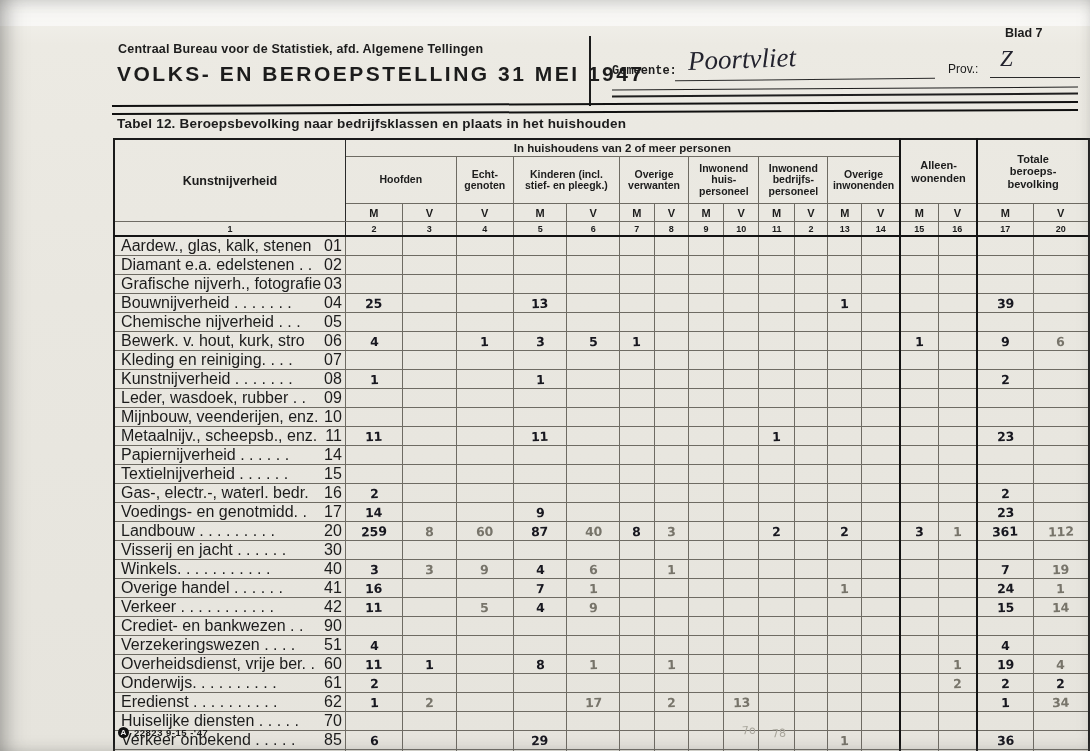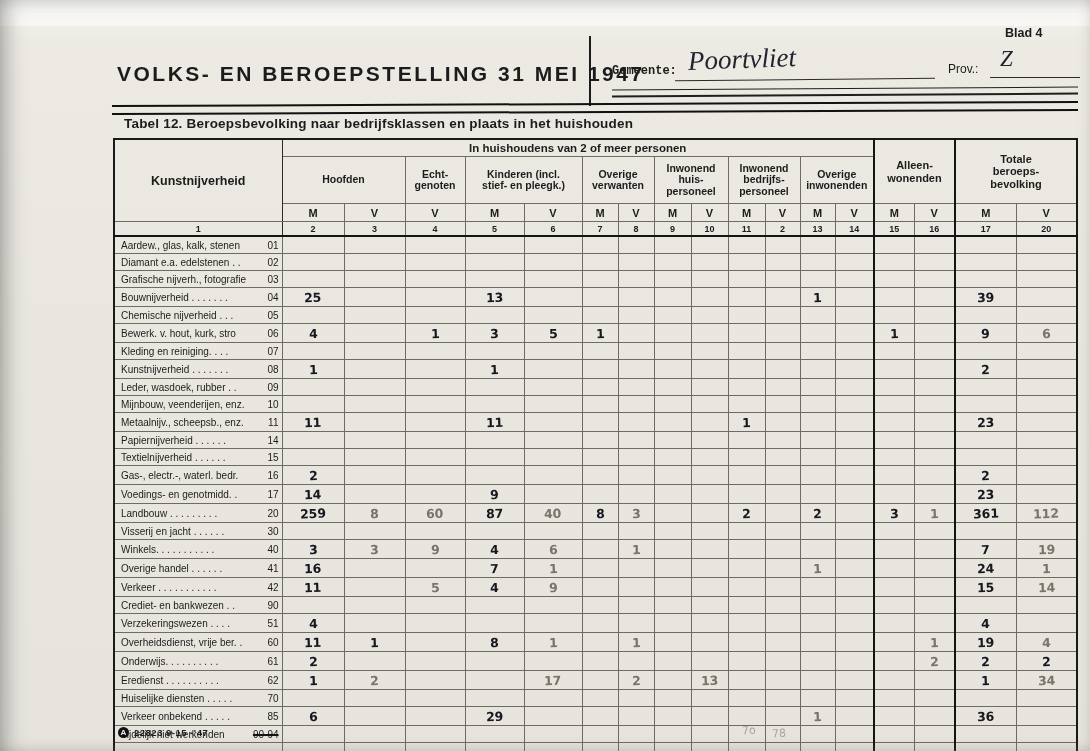--- a/index.html
+++ b/index.html
@@ -16,36 +16,36 @@
   .blad{position:absolute;left:1005px;top:26px;font-size:12.5px;font-weight:bold;}
   .hdr-divider{position:absolute;left:589px;top:36px;width:2px;height:70px;background:#1b1b1b;}
   .gemeente-label{position:absolute;left:612px;top:64px;font-size:12px;font-weight:bold;font-family:Liberation Mono, monospace;}
   .gemeente-value{position:absolute;left:688px;top:44px;font-size:27px;font-family:"Liberation Serif",serif;font-style:italic;color:#23232e;transform:rotate(-2deg);}
   .gemeente-line{position:absolute;left:675px;top:79px;width:260px;height:1px;background:#2a2a2a;transform:rotate(-.6deg);}
   .prov-label{position:absolute;left:948px;top:62px;font-size:12px;font-weight:normal;}
   .prov-value{position:absolute;left:1000px;top:46px;font-size:23px;font-family:"Liberation Serif",serif;font-style:italic;color:#23232e;}
   .prov-line{position:absolute;left:990px;top:77px;width:90px;height:1px;background:#2a2a2a;}
   .right-double{position:absolute;left:612px;top:88px;width:466px;height:5px;border-top:1px solid #1f1f1f;border-bottom:2px solid #1f1f1f;transform:rotate(-.35deg);}
   .main-double{position:absolute;left:112px;top:103px;width:966px;height:6px;border-top:2px solid #111;border-bottom:2px solid #111;transform:rotate(-.25deg);}
-  .table-title{position:absolute;left:117px;top:116px;font-size:13.5px;font-weight:bold;letter-spacing:.2px;margin-left:7px;}
+  .table-title{position:absolute;left:117px;top:116px;font-size:13.5px;font-weight:bold;letter-spacing:.2px;}
 
   
   table.census{position:absolute;left:113px;top:138px;border-collapse:collapse;table-layout:fixed;
     border:2px solid #1a1a1a;background:transparent;}
   .census th,.census td{border:1px solid #6e6b63;padding:0;margin:0;overflow:hidden;}
   .census th{font-weight:bold;background:transparent;}
   .span-head{font-size:11.5px;font-weight:bold;height:16px;border-bottom:1px solid #55524a;}
   .bk-head{font-size:12.5px;font-weight:normal;text-align:center;vertical-align:middle;}
   .grp{font-size:10.5px;line-height:11.5px;font-weight:normal;text-align:center;vertical-align:middle;white-space:pre-line;height:46px;padding:1px 1px;}
   .side-grp{font-size:11px;line-height:12.5px;font-weight:normal;text-align:center;vertical-align:middle;white-space:pre-line;}
   .mv{font-size:11px;height:17px;text-align:center;font-weight:bold;}
   .colnum{font-size:9px;height:13px;text-align:center;font-weight:normal;border-bottom:2px solid #141414 !important;}
   .hleft{border-left:2px solid #141414 !important;}
   .lblcol{border-right:1.5px solid #2a2a2a !important;}
-  td.lbl{font-size:10px;height:16px;padding:0 3px 0 6px;white-space:nowrap;border-left:2px solid #1a1a1a;}
+  td.lbl{font-size:16px;height:16px;padding:0 3px 0 6px;white-space:nowrap;border-left:2px solid #1a1a1a;}
   .lbl-inner{display:flex;justify-content:space-between;align-items:baseline;}
   .lbl-code{margin-left:3px;}
   .strike{text-decoration:line-through;text-decoration-thickness:2.2px;text-decoration-color:#161616;}
   td.val{text-align:center;height:16px;}
   .hw{display:inline-block;font-family:"DejaVu Sans",sans-serif;font-weight:bold;font-size:12.5px;color:#17171f;transform:rotate(-2deg);line-height:1;}
   .hw.pencil{color:#77746a;font-weight:600;}
   tr.gap td{height:10px;}
 
   
   .footer{position:absolute;left:118px;top:727px;display:flex;align-items:center;gap:5px;}
@@ -54,22 +54,23 @@
   .pencil-mark{position:absolute;font-size:11px;color:#a9a69c;font-family:"DejaVu Sans",sans-serif;transform:rotate(-4deg);}
   .pm1{left:742px;top:724px;}
   .pm2{left:772px;top:727px;}
 </style>
 </head>
 <body>
 
 <div class="canvas">
   <div class="top-strip"></div>
 
+  <div class="agency">Centraal Bureau voor de Statistiek, afd. Algemene Tellingen</div>
   <div class="doc-title">VOLKS- EN BEROEPSTELLING 31 MEI 1947</div>
-  <div class="blad">Blad 4</div>
+  <div class="blad">Blad 7</div>
   <div class="hdr-divider"></div>
   <div class="gemeente-label">Gemeente:</div>
   <div class="gemeente-value">Poortvliet</div>
   <div class="gemeente-line"></div>
   <div class="prov-label">Prov.:</div>
   <div class="prov-value">Z</div>
   <div class="prov-line"></div>
   <div class="right-double"></div>
   <div class="main-double"></div>
   <div class="table-title">Tabel 12.  Beroepsbevolking naar bedrijfsklassen en plaats in het huishouden</div>

